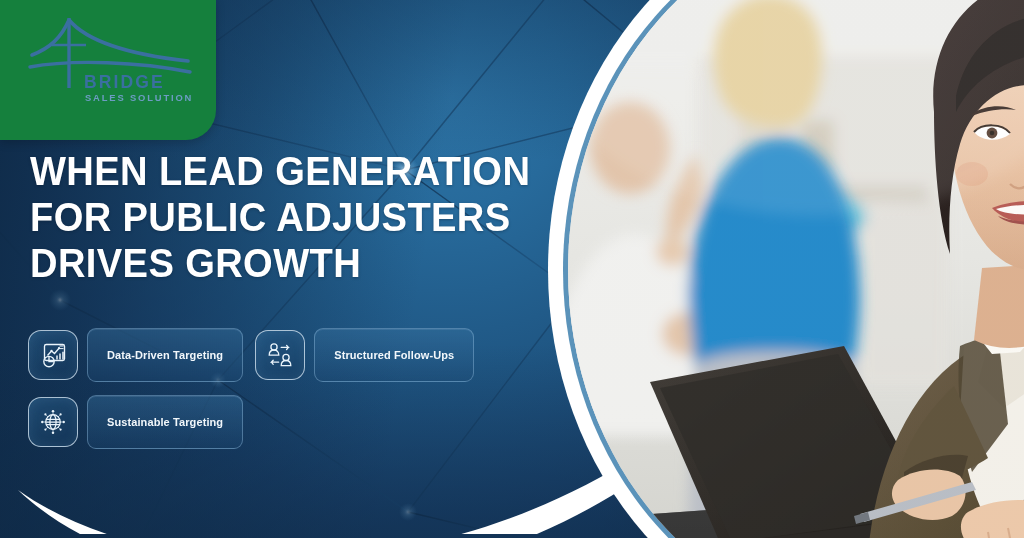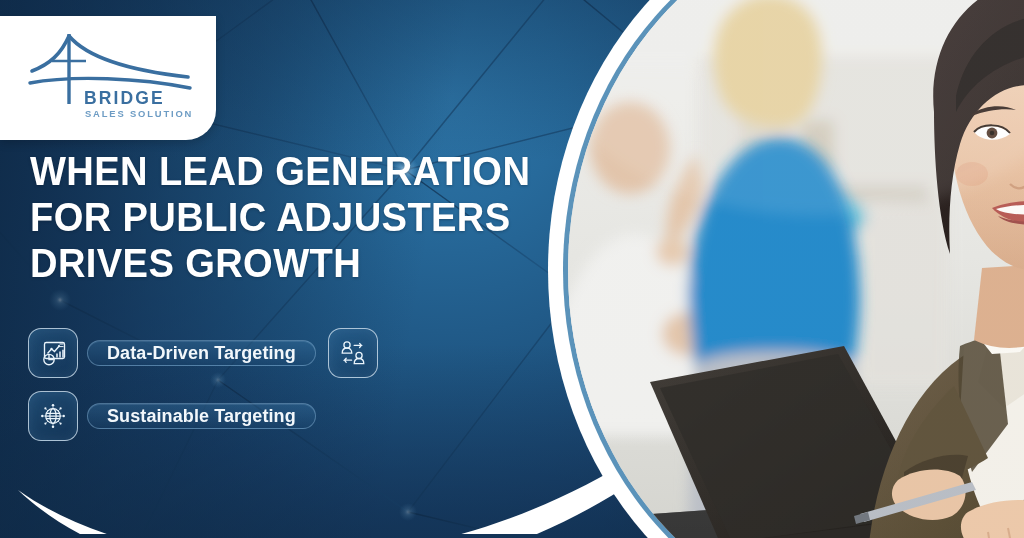--- a/index.html
+++ b/index.html
@@ -27,26 +27,25 @@
   .bg-vignette2{
     position:absolute; inset:0;
     background:
       linear-gradient(180deg, rgba(16,45,76,0.35) 0%, rgba(0,0,0,0) 30%, rgba(0,0,0,0) 64%, rgba(14,40,68,0.55) 100%);
   }
   .bg-net{ position:absolute; inset:0; }
 
   
   .logo-plate{
     position:absolute; left:0; top:0;
-    width:216px; height:124px;
-    background:#ffffff;
+    width:216px; height:140px;
+    background:#15803d;
     border-bottom-right-radius:30px;
     box-shadow:0 3px 10px rgba(0,0,0,0.18);
     z-index:7;
-    margin-top:16px;
   }
   .logo-plate svg{ position:absolute; left:28px; top:14px; }
 
   
   .headline{
     position:absolute; left:30px; top:148px;
     z-index:6;
     color:#ffffff;
     font-weight:bold;
     font-size:41px;
@@ -65,28 +64,28 @@
   .badge-group{ display:flex; align-items:center; gap:9px; }
   .badge-icon{
     width:50px; height:50px; flex:0 0 50px;
     border:1.4px solid rgba(214,231,244,0.78);
     border-radius:13px;
     background:linear-gradient(150deg, rgba(42,96,141,0.55), rgba(22,58,94,0.5));
     display:flex; align-items:center; justify-content:center;
     box-shadow:inset 0 0 12px rgba(120,180,225,0.12);
   }
   .badge-pill{
-    height:26px;
+    height:54px;
     display:flex; align-items:center;
     padding:0 19px;
-    border-radius:16px;
+    border-radius:9px;
     border:1px solid rgba(150,192,226,0.42);
     background:linear-gradient(180deg, rgba(58,116,162,0.40), rgba(30,74,116,0.30));
     color:#f2f7fb;
-    font-size:18px;
+    font-size:11px;
     font-weight:bold;
     letter-spacing:0.1px;
     white-space:nowrap;
     box-shadow:inset 0 1px 0 rgba(190,222,245,0.12);
   }
 
   
   .swoosh{ position:absolute; left:0; bottom:0; z-index:5; pointer-events:none; }
 
   
@@ -238,20 +237,21 @@
             <g fill="none" stroke="#eaf4fb" stroke-width="1.3" stroke-linecap="round">
               <circle cx="9" cy="7" r="3.1"></circle>
               <path d="M4.2 15.2 C 4.2 11.6 6.4 10 9 10 C 11.6 10 13.8 11.6 13.8 15.2 Z"></path>
               <circle cx="21" cy="17.5" r="3.1"></circle>
               <path d="M16.2 25.7 C 16.2 22.1 18.4 20.5 21 20.5 C 23.6 20.5 25.8 22.1 25.8 25.7 Z"></path>
               <path d="M16.2 7.4 L23.4 7.4 L21.6 5.4 M23.4 7.4 L21.6 9.5"></path>
               <path d="M13.6 22.2 L6.4 22.2 L8.2 20.2 M6.4 22.2 L8.2 24.3"></path>
             </g>
           </svg>
         </div>
+        <div class="badge-pill">Structured Follow-Ups</div>
       </div>
 
     </div>
 
     <div class="badge-row">
       <div class="badge-group">
         <div class="badge-icon">
           <svg width="30" height="30" viewBox="0 0 30 30">
             <g fill="none" stroke="#eaf4fb" stroke-width="1.25">
               <circle cx="15" cy="15" r="7.3"></circle>

